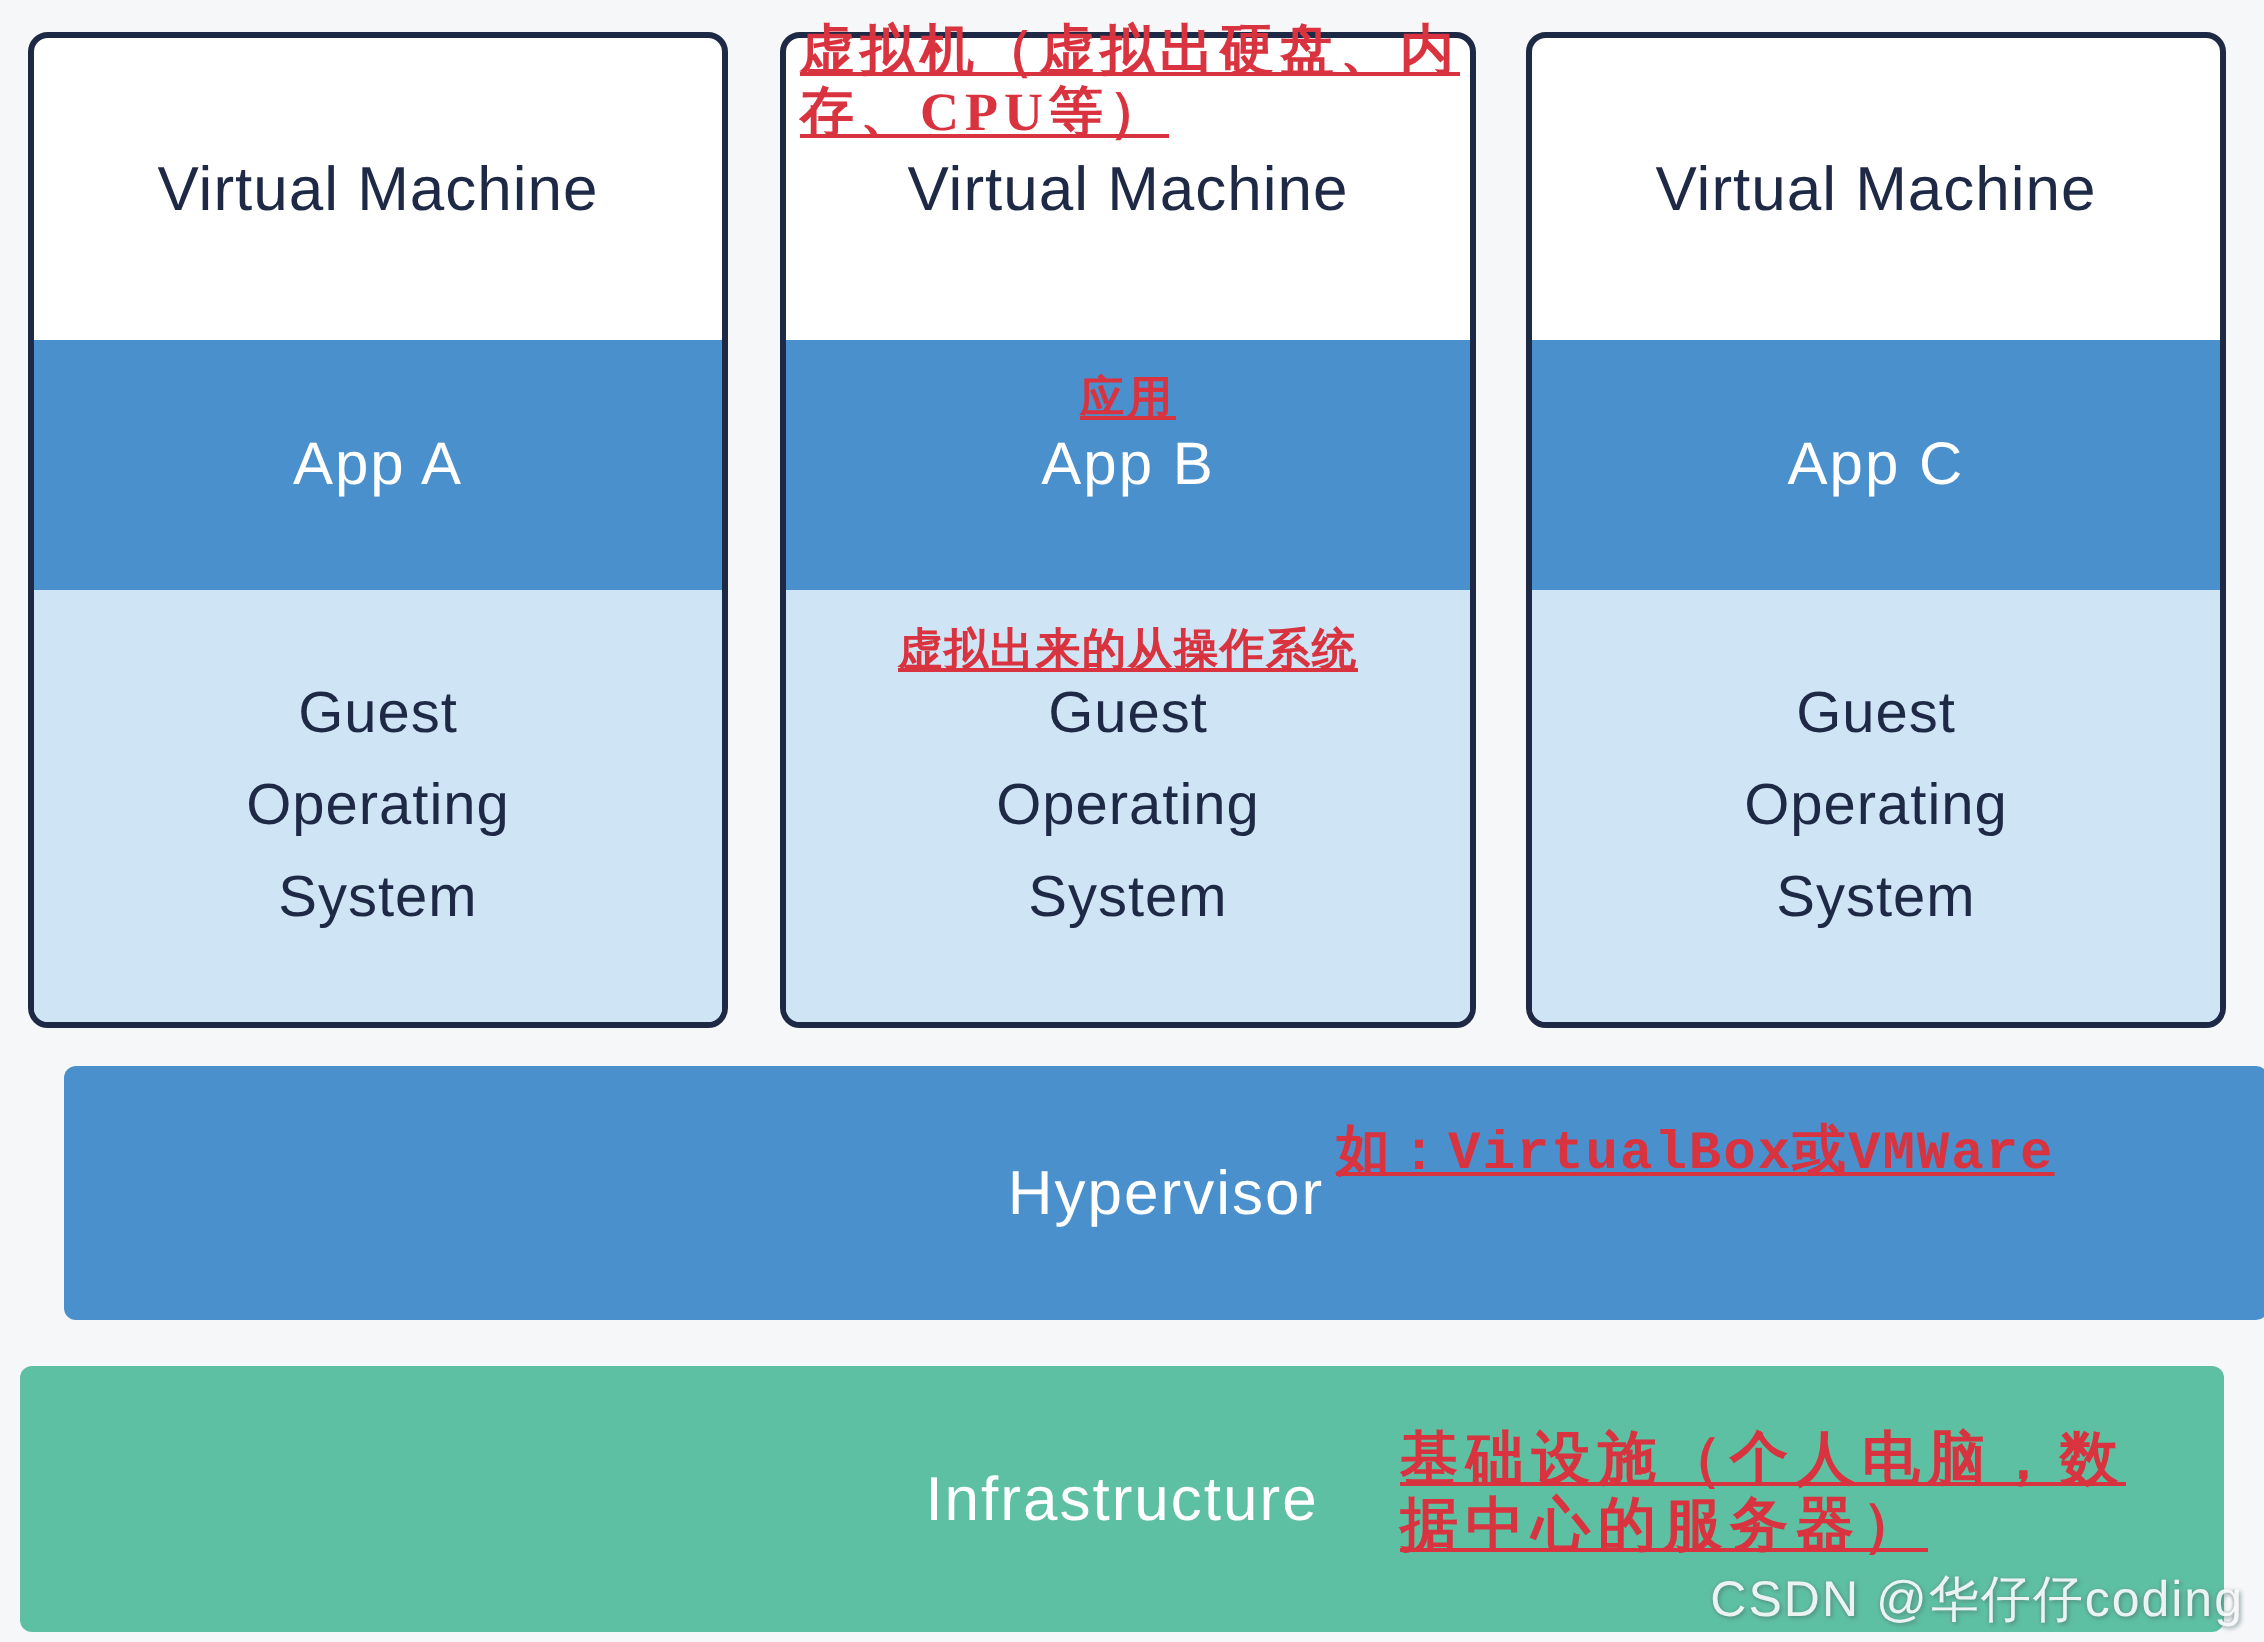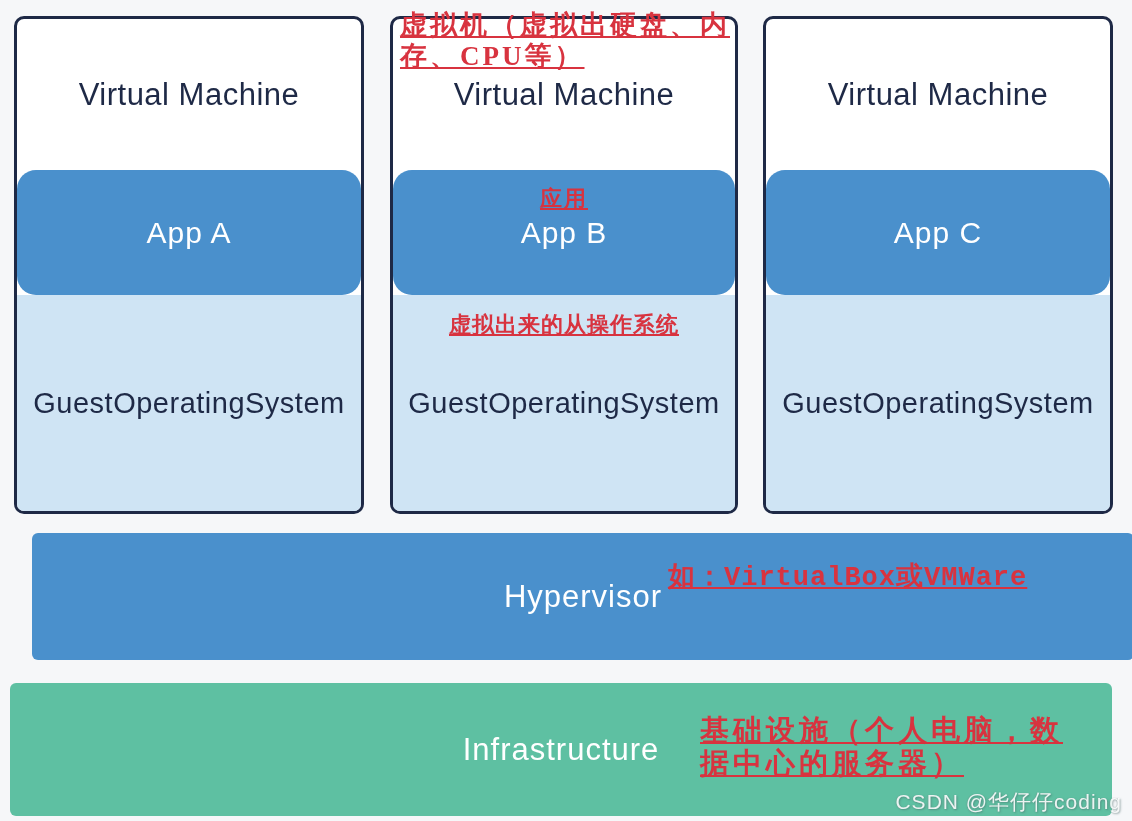--- a/index.html
+++ b/index.html
@@ -19,24 +19,24 @@
   .vm-box.b1{left:14px;width:350px;}
   .vm-box.b2{left:390px;width:348px;}
   .vm-box.b3{left:763px;width:350px;}
 
   .vm-title{
     height:151px;display:flex;align-items:center;justify-content:center;
     font-size:31px;font-weight:normal;color:var(--navy);letter-spacing:.5px;
   }
   .app-bar{
     height:125px;background:var(--blue);display:flex;align-items:center;justify-content:center;
-    font-size:30px;color:var(--white);letter-spacing:1px;border-radius:19px;
+    font-size:30px;color:var(--white);letter-spacing:1px;
   }
   .guest{
-    flex:1;background:var(--lightblue);display:flex;flex-direction:row;
+    flex:1;background:var(--lightblue);display:flex;flex-direction:column;
     align-items:center;justify-content:center;
     font-size:29px;color:var(--navy);line-height:46px;letter-spacing:.5px;
   }
 
   .bar{
     position:absolute;left:10px;width:1102px;border-radius:6px;
     display:flex;align-items:center;justify-content:center;
     font-size:31px;color:var(--white);letter-spacing:1px;
   }
   .bar.hypervisor{top:533px;height:127px;background:var(--blue);margin-left:22px;}
@@ -49,21 +49,21 @@
   .anno-vm-top{left:400px;top:10px;width:348px;font-size:27px;letter-spacing:3px;line-height:1.15;}
   .anno-app{left:390px;top:184px;width:348px;text-align:center;font-size:22px;letter-spacing:2px;}
   .anno-guest{left:390px;top:310px;width:348px;text-align:center;font-size:22px;letter-spacing:1px;}
   .anno-hyper{left:668px;top:564px;line-height:1.1;}
   .anno-hyper .l1{font-size:29px;letter-spacing:4px;}
   .anno-hyper .l2{font-size:27px;letter-spacing:1px;font-family:"Liberation Mono","Liberation Serif",serif;font-weight:bold;}
   .anno-infra{left:700px;top:714px;width:380px;font-size:29px;letter-spacing:4px;line-height:1.15;}
 
   .watermark{
     position:absolute;right:10px;bottom:5px;z-index:6;
-    font-size:21px;color:rgba(255,255,255,.88);letter-spacing:1px;
+    font-size:25px;color:rgba(255,255,255,.88);letter-spacing:1px;
     text-shadow:1px 1px 2px rgba(70,100,100,.5), -1px 0 1px rgba(120,140,140,.35);
   }
 </style>
 </head>
 <body>
 
 <div class="stage">
 
   <div class="vm-box b1">
     <div class="vm-title">Virtual Machine</div>

